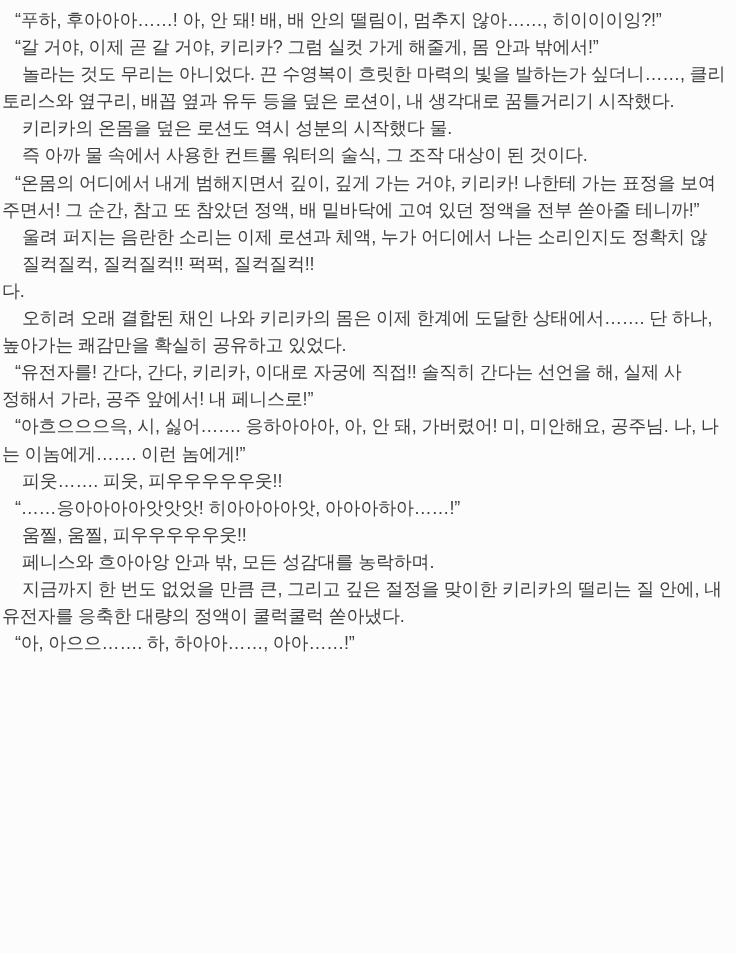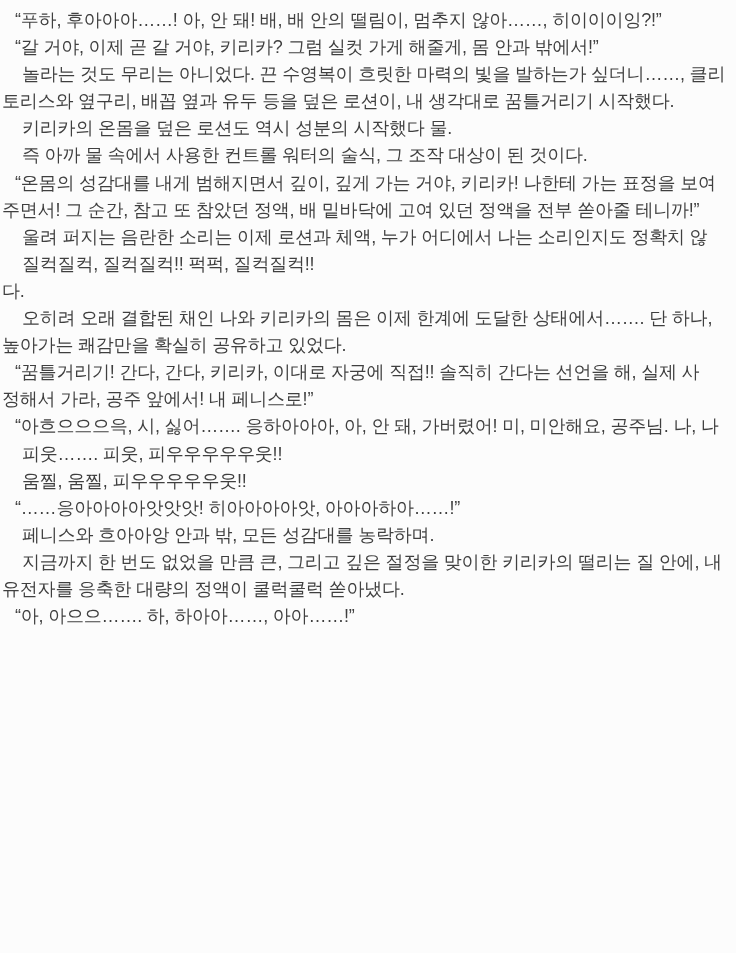--- a/index.html
+++ b/index.html
@@ -37,30 +37,31 @@
 </head>
 <body>
 
 <div class="doc">
   <div class="line q">“푸하, 후아아아……! 아, 안 돼! 배, 배 안의 떨림이, 멈추지 않아……, 히이이이잉?!”</div>
   <div class="line q">“갈 거야, 이제 곧 갈 거야, 키리카? 그럼 실컷 가게 해줄게, 몸 안과 밖에서!”</div>
   <div class="line p">놀라는 것도 무리는 아니었다. 끈 수영복이 흐릿한 마력의 빛을 발하는가 싶더니……, 클리</div>
   <div class="line c">토리스와 옆구리, 배꼽 옆과 유두 등을 덮은 로션이, 내 생각대로 꿈틀거리기 시작했다.</div>
   <div class="line p">키리카의 온몸을 덮은 로션도 역시 성분의 시작했다 물.</div>
   <div class="line p">즉 아까 물 속에서 사용한 컨트롤 워터의 술식, 그 조작 대상이 된 것이다.</div>
-  <div class="line q">“온몸의 성감대를 내게 범해지면서 깊이, 깊게 가는 거야, 키리카! 나한테 가는 표정을 보여</div>
+  <div class="line q">“온몸의 어디에서 내게 범해지면서 깊이, 깊게 가는 거야, 키리카! 나한테 가는 표정을 보여</div>
   <div class="line c">주면서! 그 순간, 참고 또 참았던 정액, 배 밑바닥에 고여 있던 정액을 전부 쏟아줄 테니까!”</div>
   <div class="line p">울려 퍼지는 음란한 소리는 이제 로션과 체액, 누가 어디에서 나는 소리인지도 정확치 않</div>
   <div class="line p">질컥질컥, 질컥질컥!! 퍽퍽, 질컥질컥!!</div>
   <div class="line c">다.</div>
   <div class="line p">오히려 오래 결합된 채인 나와 키리카의 몸은 이제 한계에 도달한 상태에서……. 단 하나,</div>
   <div class="line c">높아가는 쾌감만을 확실히 공유하고 있었다.</div>
-  <div class="line q">“꿈틀거리기! 간다, 간다, 키리카, 이대로 자궁에 직접!! 솔직히 간다는 선언을 해, 실제 사</div>
+  <div class="line q">“유전자를! 간다, 간다, 키리카, 이대로 자궁에 직접!! 솔직히 간다는 선언을 해, 실제 사</div>
   <div class="line c">정해서 가라, 공주 앞에서! 내 페니스로!”</div>
   <div class="line q">“아흐으으으윽, 시, 싫어……. 응하아아아, 아, 안 돼, 가버렸어! 미, 미안해요, 공주님. 나, 나</div>
+  <div class="line c">는 이놈에게……. 이런 놈에게!”</div>
   <div class="line p">피웃……. 피웃, 피우우우우우웃!!</div>
+  <div class="line q">“……응아아아아앗앗앗! 히아아아아앗, 아아아하아……!”</div>
   <div class="line p">움찔, 움찔, 피우우우우우웃!!</div>
-  <div class="line q">“……응아아아아앗앗앗! 히아아아아앗, 아아아하아……!”</div>
   <div class="line p">페니스와 흐아아앙 안과 밖, 모든 성감대를 농락하며.</div>
   <div class="line p">지금까지 한 번도 없었을 만큼 큰, 그리고 깊은 절정을 맞이한 키리카의 떨리는 질 안에, 내</div>
   <div class="line c">유전자를 응축한 대량의 정액이 쿨럭쿨럭 쏟아냈다.</div>
   <div class="line q">“아, 아으으……. 하, 하아아……, 아아……!”</div>
 </div>
 
 </body></html>

